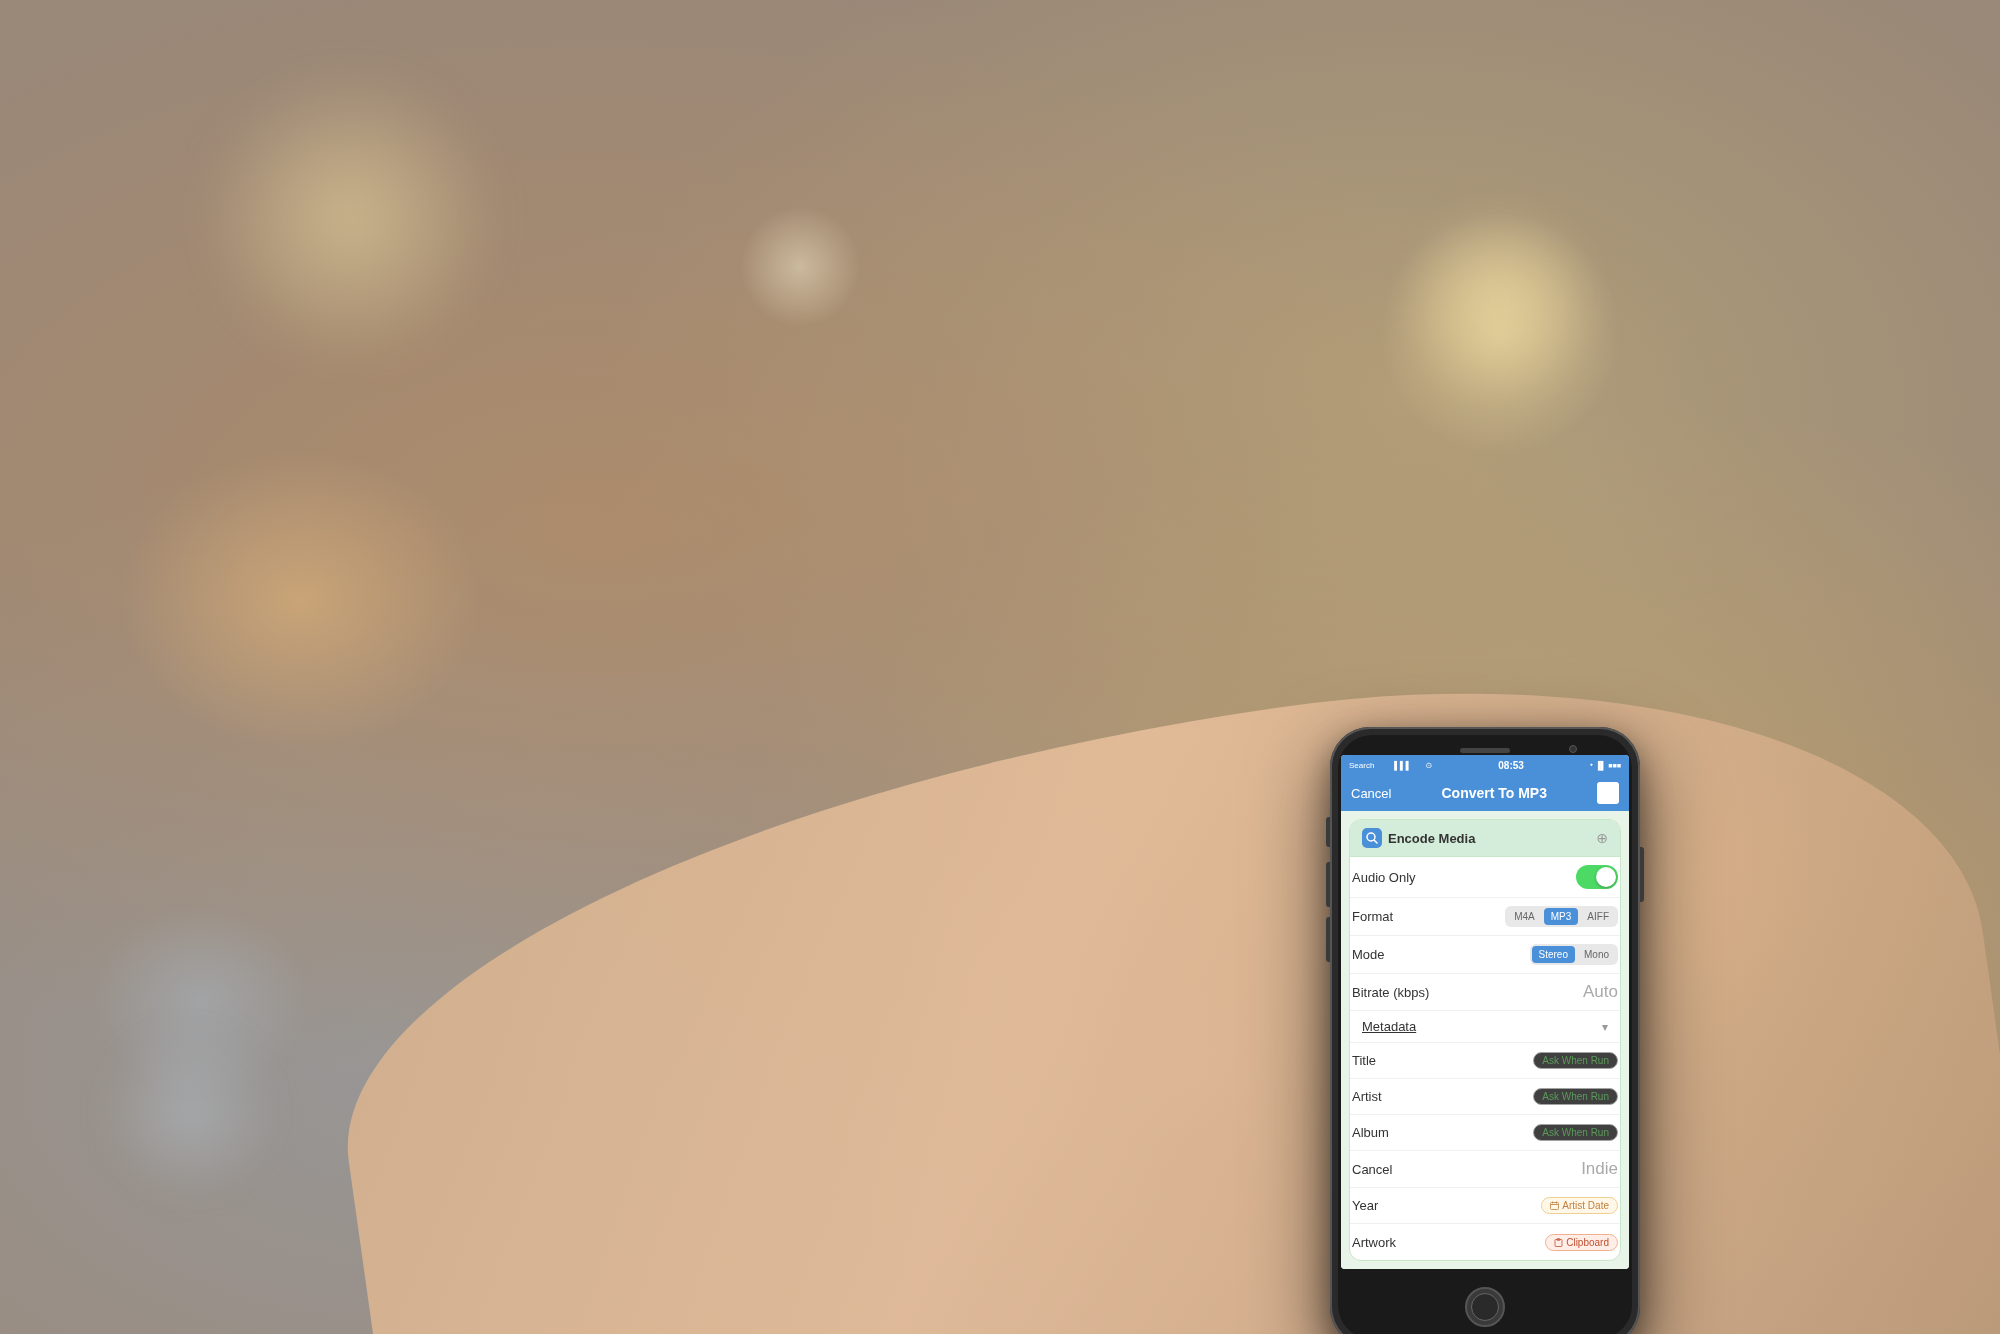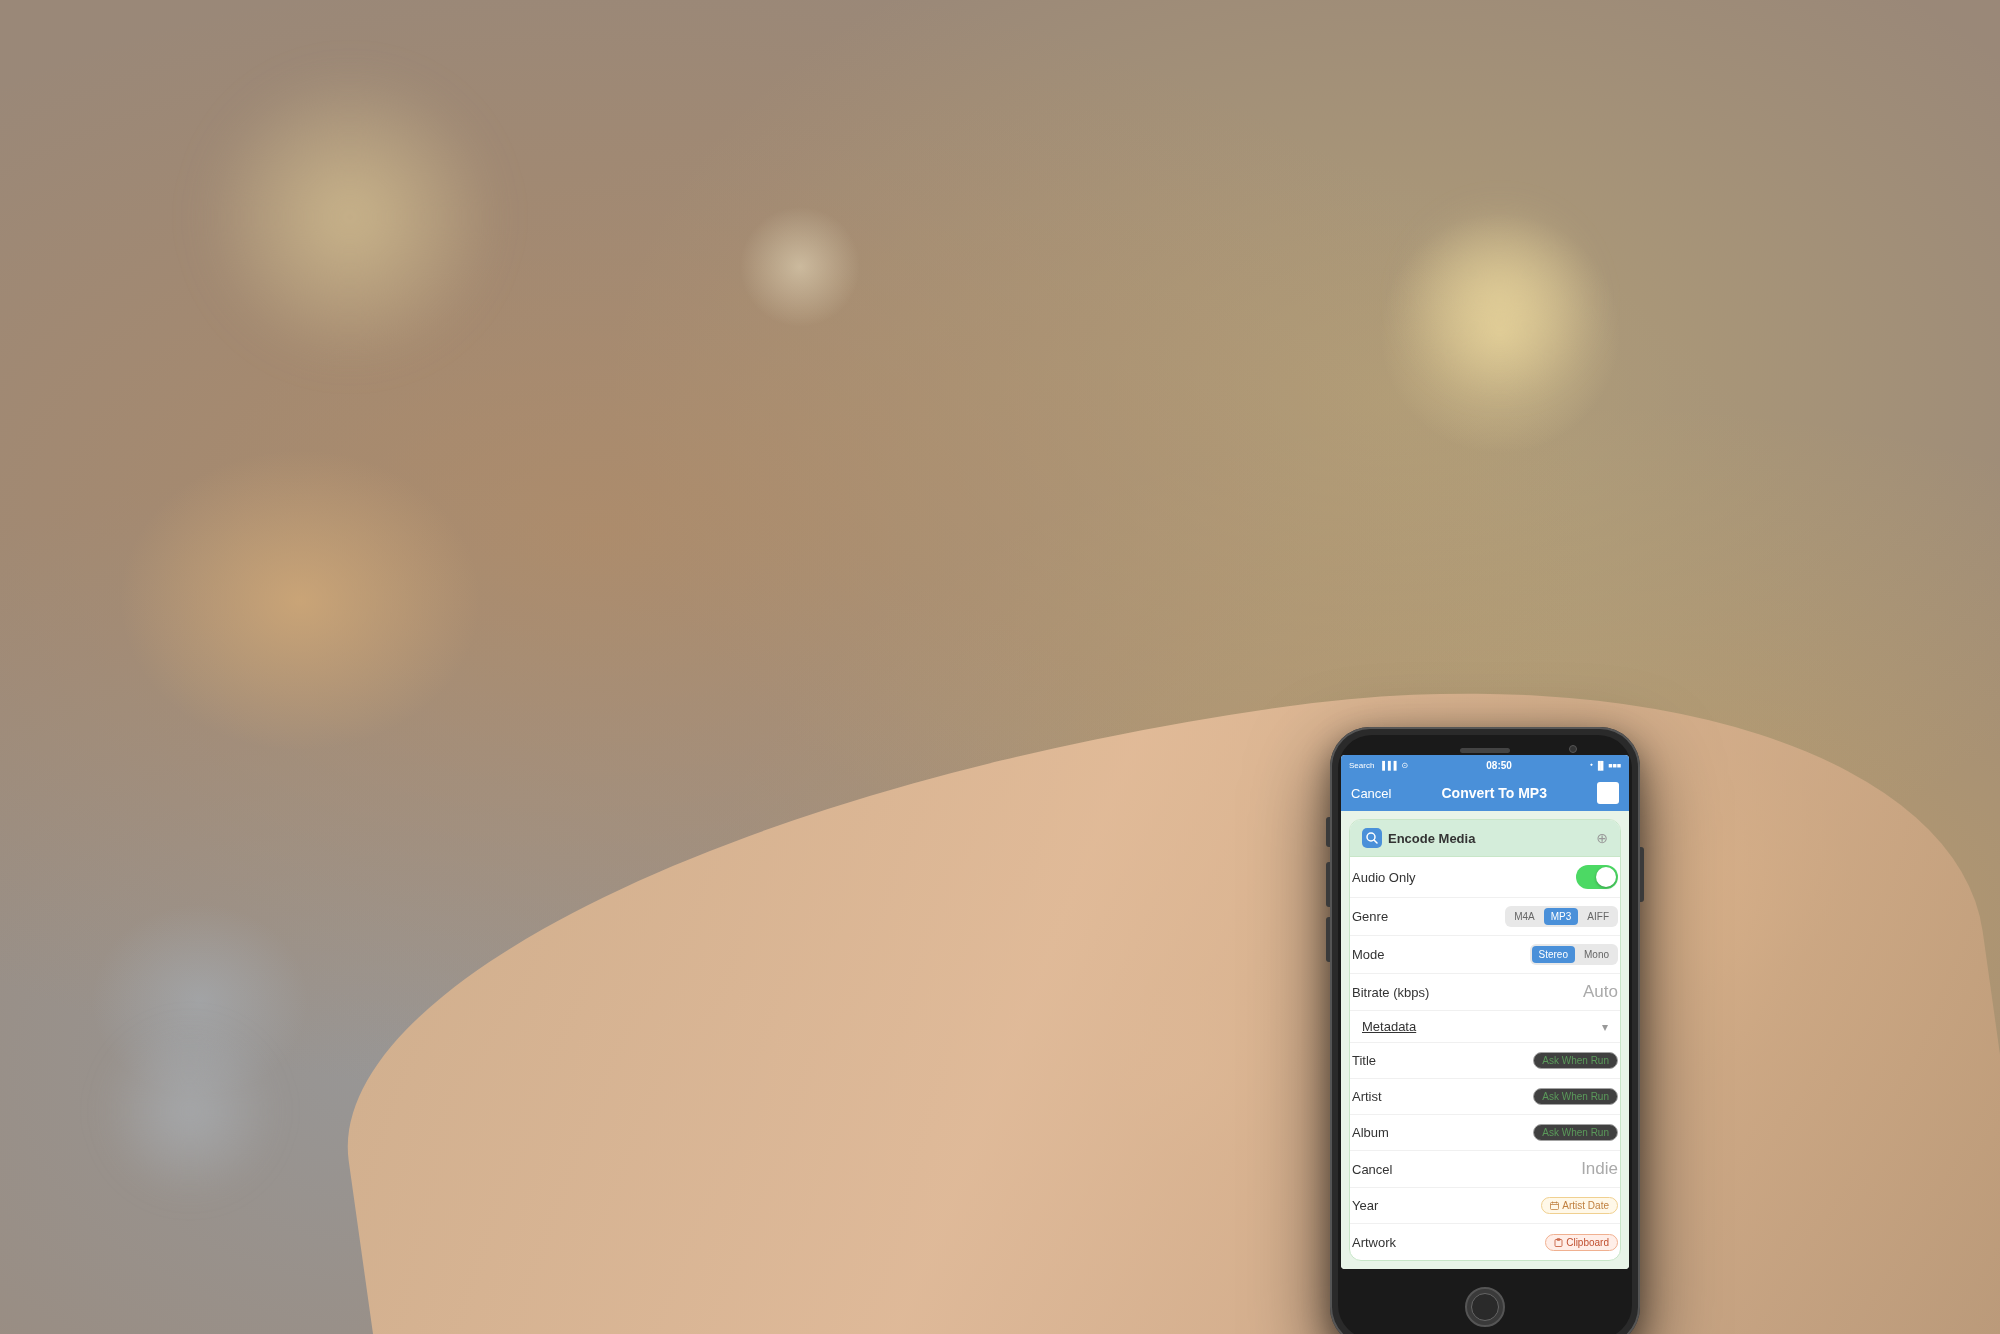--- a/index.html
+++ b/index.html
@@ -83,21 +83,21 @@
       align-items: center;
       justify-content: space-between;
       padding: 0 8px;
       font-size: 9px;
       color: white;
     }
 
     .status-left {
       display: flex;
       align-items: center;
-      gap: 5px;
+      gap: 17px;
     }
 
     .status-center {
       font-weight: 600;
       font-size: 10px;
     }
 
     .status-right {
       display: flex;
       align-items: center;
@@ -498,21 +498,21 @@
         <div class="camera"></div>
 
         <div class="phone-screen">
 
           <div class="status-bar">
             <div class="status-left">
               <span style="font-size:8px;">Search</span>
               <span style="font-size:8px;">▐▐▐</span>
               <span style="font-size:8px;">⊙</span>
             </div>
-            <div class="status-center">08:50</div>
+            <div class="status-center">08:53</div>
             <div class="status-right">
               <span>⬩</span>
               <span>▐▌</span>
               <span style="font-size:7px;">■■■</span>
             </div>
           </div>
 
           <div class="nav-bar">
             <span class="nav-cancel">Cancel</span>
             <span class="nav-title">Convert To MP3</span>
@@ -536,21 +536,21 @@
               </div>
 
               <div class="row">
                 <span class="row-label">Audio Only</span>
                 <div class="toggle">
                   <div class="toggle-knob"></div>
                 </div>
               </div>
 
               <div class="row">
-                <span class="row-label">Genre</span>
+                <span class="row-label">Format</span>
                 <div class="segmented">
                   <span class="seg-btn">M4A</span>
                   <span class="seg-btn active">MP3</span>
                   <span class="seg-btn">AIFF</span>
                 </div>
               </div>
 
               <div class="row">
                 <span class="row-label">Mode</span>
                 <div class="segmented">

